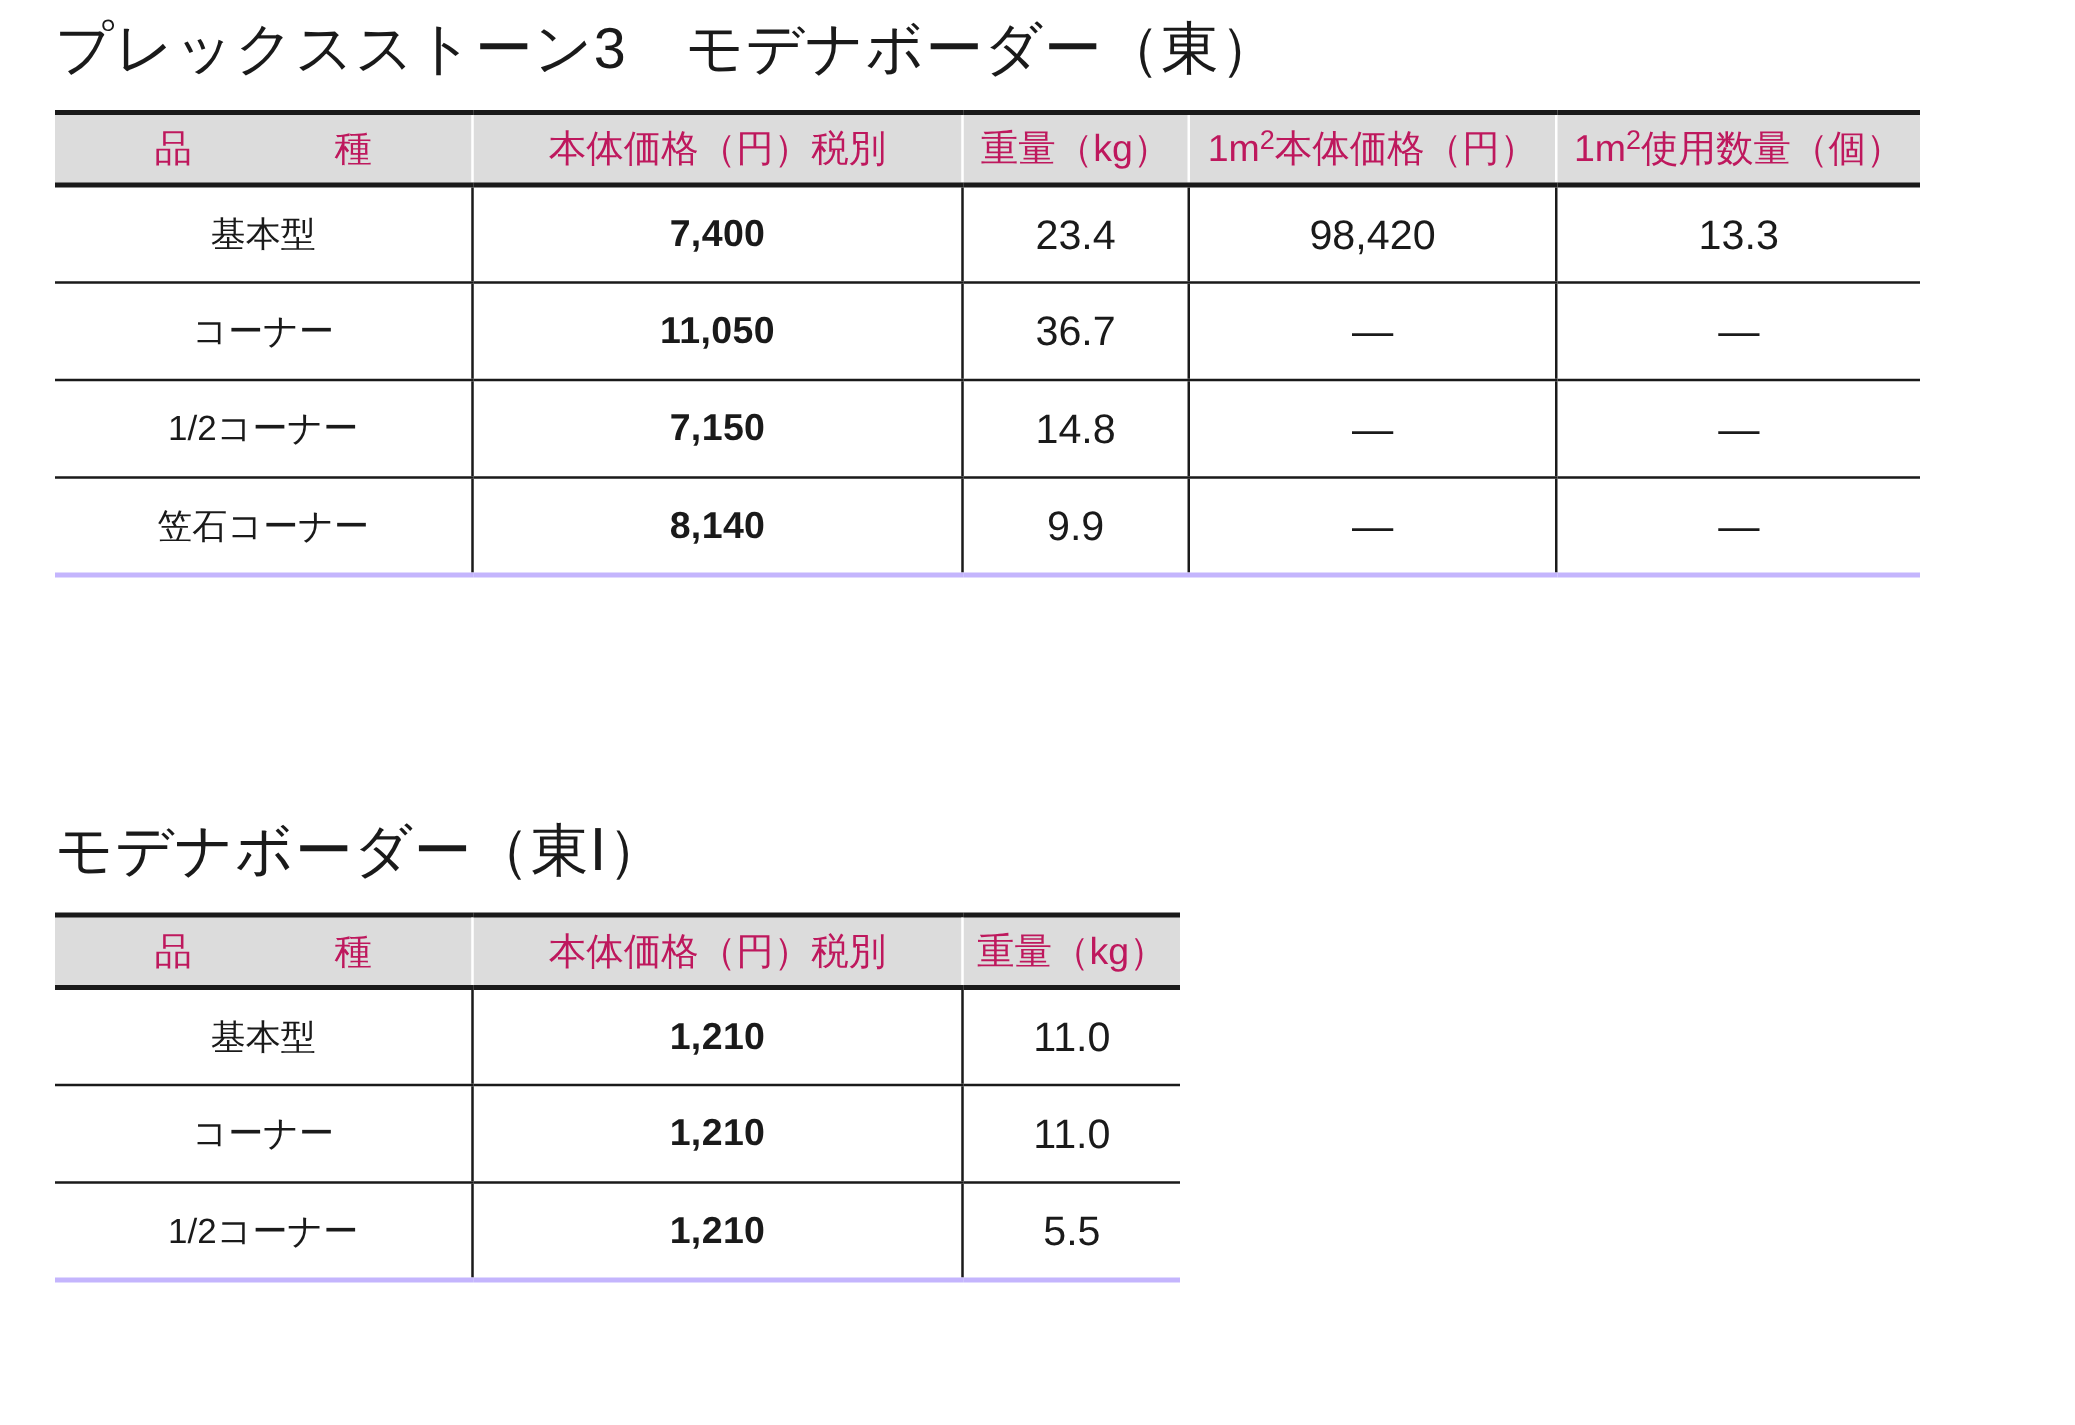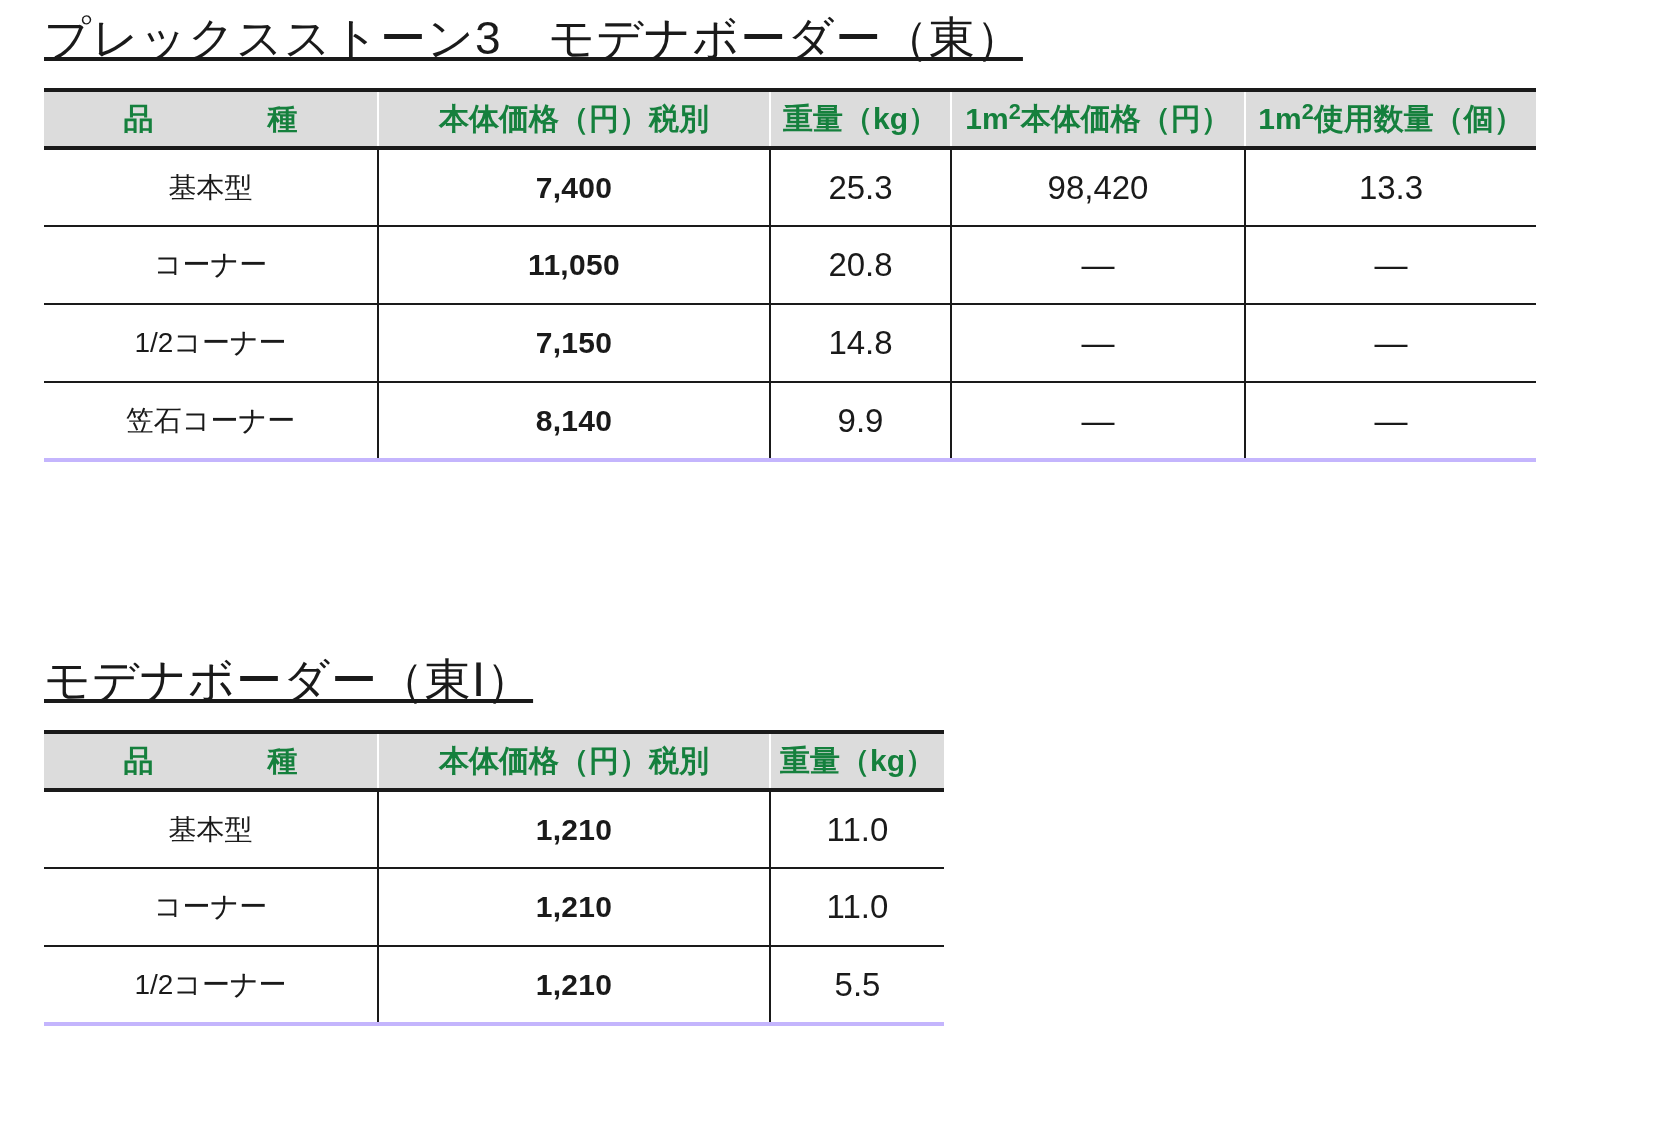--- a/index.html
+++ b/index.html
@@ -28,21 +28,20 @@
   #section-1 { top: 8px; }
   #section-2 { top: 650px; }
 
   .section-title {
     font-size: 46px;
     font-weight: 500;
     letter-spacing: 0.02em;
     color: #1a1a1a;
     margin: 0 0 18px 0;
     white-space: nowrap;
-    text-decoration: underline;
   }
 
   table {
     border-collapse: collapse;
     table-layout: fixed;
   }
   table.t1 { width: 1452px; }
   table.t2 { width: 900px; }
 
   table td, table th {
@@ -50,25 +49,25 @@
     text-align: center;
     vertical-align: middle;
     padding: 0;
   }
 
   
   thead tr th {
     background: #dcdcdc;
     height: 58px;
     font-size: 30px;
-    font-weight: 700;
+    font-weight: 400;
     border-left: 2px solid #ffffff;
     border-bottom: 4px solid #1a1a1a;
     border-top: 4px solid #1a1a1a;
-    color: #15803d;
+    color: #be185d;
     white-space: nowrap;
   }
   thead tr th:first-child {
     border-left: none;
   }
   .hdr-kind {
     letter-spacing: 0.6em;
     padding-left: 0.6em;
   }
   .sup {
@@ -136,28 +135,28 @@
           <th>本体価格（円）税別</th>
           <th>重量（kg）</th>
           <th><span>1m</span><span class="sup">2</span><span>本体価格（円）</span></th>
           <th><span>1m</span><span class="sup">2</span><span>使用数量（個）</span></th>
         </tr>
       </thead>
       <tbody>
         <tr>
           <td class="kind">基本型</td>
           <td class="price">7,400</td>
-          <td>25.3</td>
+          <td>23.4</td>
           <td>98,420</td>
           <td>13.3</td>
         </tr>
         <tr>
           <td class="kind">コーナー</td>
           <td class="price">11,050</td>
-          <td>20.8</td>
+          <td>36.7</td>
           <td class="dash">—</td>
           <td class="dash">—</td>
         </tr>
         <tr>
           <td class="kind">1/2コーナー</td>
           <td class="price">7,150</td>
           <td>14.8</td>
           <td class="dash">—</td>
           <td class="dash">—</td>
         </tr>

